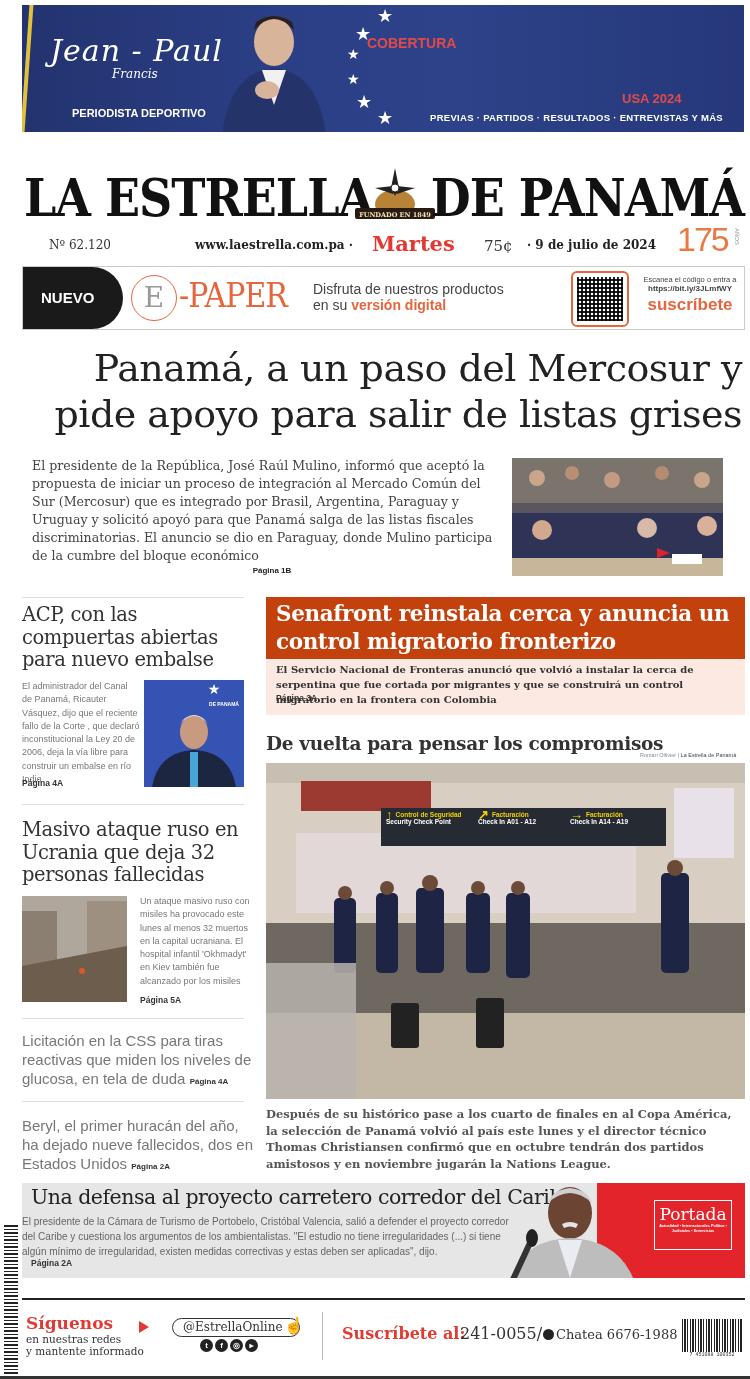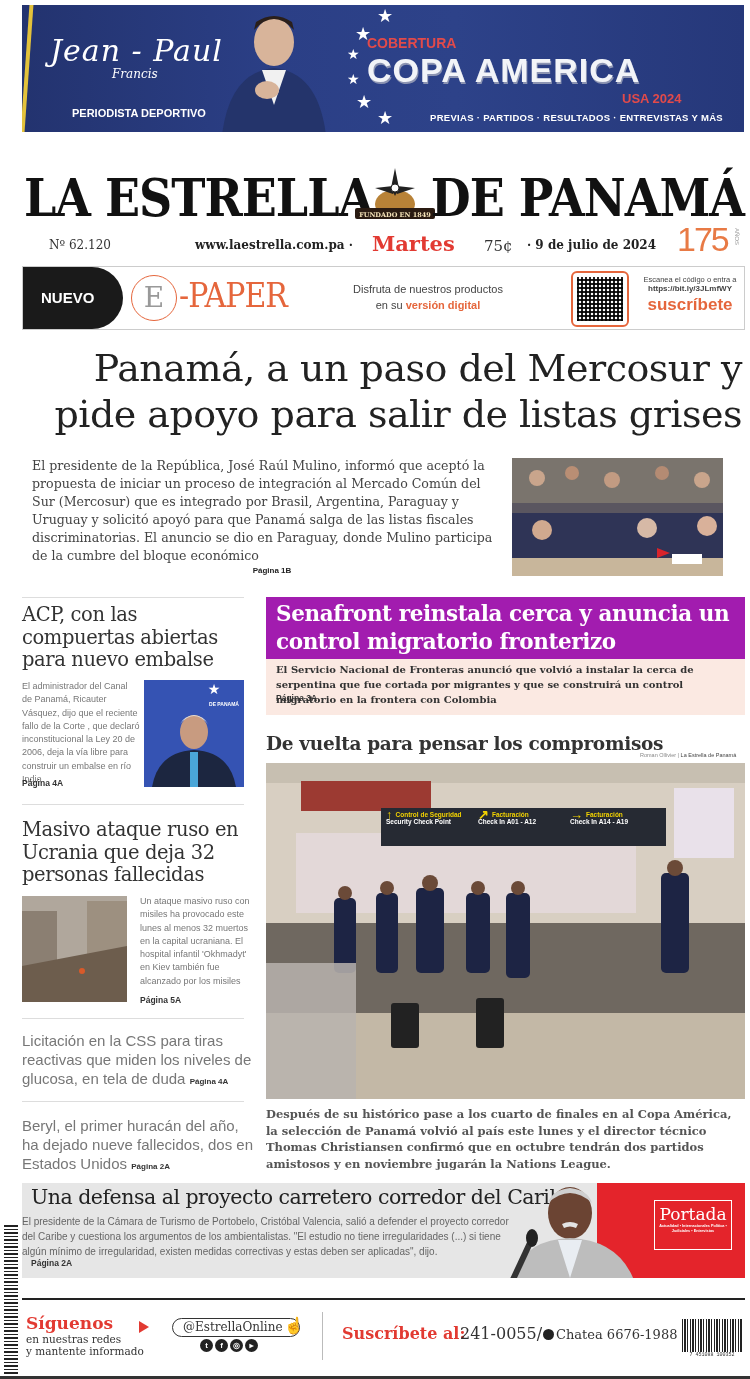--- a/index.html
+++ b/index.html
@@ -29,21 +29,21 @@
 .m-day{position:absolute;left:350px;top:3px;font-size:21px;font-weight:bold;color:#e23a32}
 .m-price{position:absolute;left:462px;top:9px;font-size:15px;color:#333}
 .m-date{position:absolute;left:505px;top:10px;font-size:12px;font-weight:bold;color:#222}
 .m-175{position:absolute;left:655px;top:-8px;font-family:"Liberation Sans",sans-serif;font-size:34px;color:#e87a45;letter-spacing:-2px}
 .m-anos{position:absolute;left:712px;top:0;font-family:"Liberation Sans",sans-serif;font-size:6px;color:#999;writing-mode:vertical-rl}
 
 #epaper{left:22px;top:266px;width:723px;height:64px;border:1px solid #ccc;background:#fff;overflow:hidden}
 #ep-nuevo{position:absolute;left:0;top:0;width:100px;height:62px;background:#1a1a1a;border-radius:0 31px 31px 0;color:#fff;font-family:"Liberation Sans",sans-serif;font-weight:bold;font-size:15px;line-height:62px;padding-left:18px}
 #ep-e{position:absolute;left:108px;top:8px;width:46px;height:46px;border:1.5px solid #e5663c;border-radius:50%;text-align:center;line-height:44px;font-family:"DejaVu Serif",serif;font-size:28px;color:#999}
 #ep-paper{position:absolute;left:156px;top:11px;font-family:"DejaVu Serif",serif;font-size:30px;color:#e5663c;letter-spacing:-1px;transform:scaleY(1.1)}
-#ep-txt{position:absolute;left:290px;top:14px;width:230px;text-align:center;font-family:"Liberation Sans",sans-serif;font-size:11px;color:#444;line-height:16px}
+#ep-txt{position:absolute;left:290px;top:14px;width:230px;text-align:left;font-family:"Liberation Sans",sans-serif;font-size:14px;color:#444;line-height:16px}
 #ep-txt b{color:#e5663c}
 #ep-qr{position:absolute;left:548px;top:4px;width:58px;height:56px;border:2px solid #e5663c;border-radius:6px;padding:4px}
 #ep-qr .q{width:100%;height:100%;background:repeating-linear-gradient(0deg,#222 0 2px,#fff 2px 4px),repeating-linear-gradient(90deg,#222 0 2px,#fff 2px 4px);background-blend-mode:multiply}
 #ep-right{position:absolute;left:612px;top:8px;width:110px;text-align:center;font-family:"Liberation Sans",sans-serif;color:#444}
 #ep-right .s1{font-size:7.5px}
 #ep-right .s2{font-size:8px;font-weight:bold}
 #ep-right .s3{font-size:17px;font-weight:bold;color:#e5663c;margin-top:2px}
 
 #main-head{left:22px;top:345px;width:720px;text-align:right;font-family:"DejaVu Serif",serif;font-size:38px;line-height:46px;color:#222;letter-spacing:-.5px}
 #main-body{left:32px;top:457px;width:465px;text-align:left;font-family:"DejaVu Serif",serif;font-size:12.6px;line-height:18px;color:#444}
@@ -53,21 +53,21 @@
 .divider{position:absolute;left:22px;width:222px;height:1px;background:#ddd}
 .lhead{position:absolute;left:22px;width:225px;font-family:"DejaVu Serif",serif;font-size:19.5px;line-height:22.5px;color:#333;letter-spacing:-.4px}
 .lbody{position:absolute;font-family:"Liberation Sans",sans-serif;font-size:9px;line-height:13.3px;color:#777}
 .lpage{position:absolute;font-family:"Liberation Sans",sans-serif;font-size:8.5px;font-weight:bold;color:#333}
 .lthin{position:absolute;left:22px;width:232px;font-family:"Liberation Sans",sans-serif;font-size:15px;line-height:19px;color:#777}
 .lthin b{font-size:8px;color:#333}
 #acp-photo{left:144px;top:680px;width:100px;height:107px;background:linear-gradient(180deg,#3d5bbd 0%,#2b46a0 50%,#1b2c68 100%);overflow:hidden}
 #ukr-photo{left:22px;top:896px;width:105px;height:106px;background:linear-gradient(160deg,#c7c2bb 0%,#9d8c7a 40%,#6b5a4b 75%,#8a7765 100%);overflow:hidden}
 
 #sena-box{left:266px;top:597px;width:479px;height:118px;background:#fbe9e2}
-#sena-head{position:absolute;left:0;top:0;width:479px;height:62px;background:#a21caf;color:#fff;font-family:"DejaVu Serif",serif;font-weight:bold;font-size:21.5px;line-height:28px;padding:3px 0 0 10px;letter-spacing:-.4px}
+#sena-head{position:absolute;left:0;top:0;width:479px;height:62px;background:#c2410c;color:#fff;font-family:"DejaVu Serif",serif;font-weight:bold;font-size:21.5px;line-height:28px;padding:3px 0 0 10px;letter-spacing:-.4px}
 #sena-body{position:absolute;left:10px;top:65px;width:465px;font-family:"DejaVu Serif",serif;font-weight:bold;font-size:10px;line-height:15px;color:#333}
 #sena-page{position:absolute;left:10px;top:96px;font-family:"Liberation Sans",sans-serif;font-size:8.5px;font-weight:bold;color:#333}
 #vuelta-head{left:266px;top:733px;font-family:"DejaVu Serif",serif;font-weight:bold;font-size:18.5px;color:#333;letter-spacing:-.3px}
 #vuelta-credit{left:640px;top:752px;font-family:"Liberation Sans",sans-serif;font-size:5.5px;color:#888}
 #vuelta-credit b{color:#444;font-weight:normal}
 #vuelta-photo{left:266px;top:763px;width:479px;height:336px;background:linear-gradient(180deg,#d9d2c3 0%,#e7e0d6 22%,#d3c8bd 45%,#8c8378 62%,#bdb3a6 80%,#d0c6b5 100%);overflow:hidden}
 #vuelta-cap{left:266px;top:1106px;width:479px;font-family:"DejaVu Serif",serif;font-weight:bold;font-size:11.5px;line-height:16.5px;color:#555}
 
 #caribe{left:22px;top:1183px;width:723px;height:95px;background:#e6e6e6;overflow:hidden}
 #caribe-head{position:absolute;left:9px;top:2px;font-family:"DejaVu Serif",serif;font-size:20.5px;color:#222;letter-spacing:-.5px}
@@ -112,21 +112,20 @@
     <path d="M50 60 L62 95 L74 60Z" fill="#f1f1f1"></path>
     <ellipse cx="55" cy="80" rx="12" ry="9" fill="#d8b49a"></ellipse>
   </svg>
   <div class="star" style="left:355px;top:2px">★</div>
   <div class="star" style="left:333px;top:20px">★</div>
   <div class="star" style="left:325px;top:42px;font-size:14px">★</div>
   <div class="star" style="left:325px;top:67px;font-size:14px">★</div>
   <div class="star" style="left:334px;top:88px">★</div>
   <div class="star" style="left:355px;top:104px">★</div>
   <div class="cob">COBERTURA</div>
-  <div class="copa">COPA AMERICA</div>
   <div class="usa">USA 2024</div>
   <div class="prev">PREVIAS · PARTIDOS · RESULTADOS · ENTREVISTAS Y MÁS</div>
 </div>
 
 <div id="masthead" class="abs">
   <div id="mast-l">LA ESTRELLA</div>
   <svg id="emblem" viewBox="0 0 84 56">
     <ellipse cx="42" cy="38" rx="20" ry="14" fill="#b88237"></ellipse>
     <polygon points="42,2 46,22 42,30 38,22" fill="#222"></polygon>
     <polygon points="22,22 40,20 42,24 40,28" fill="#222"></polygon>

